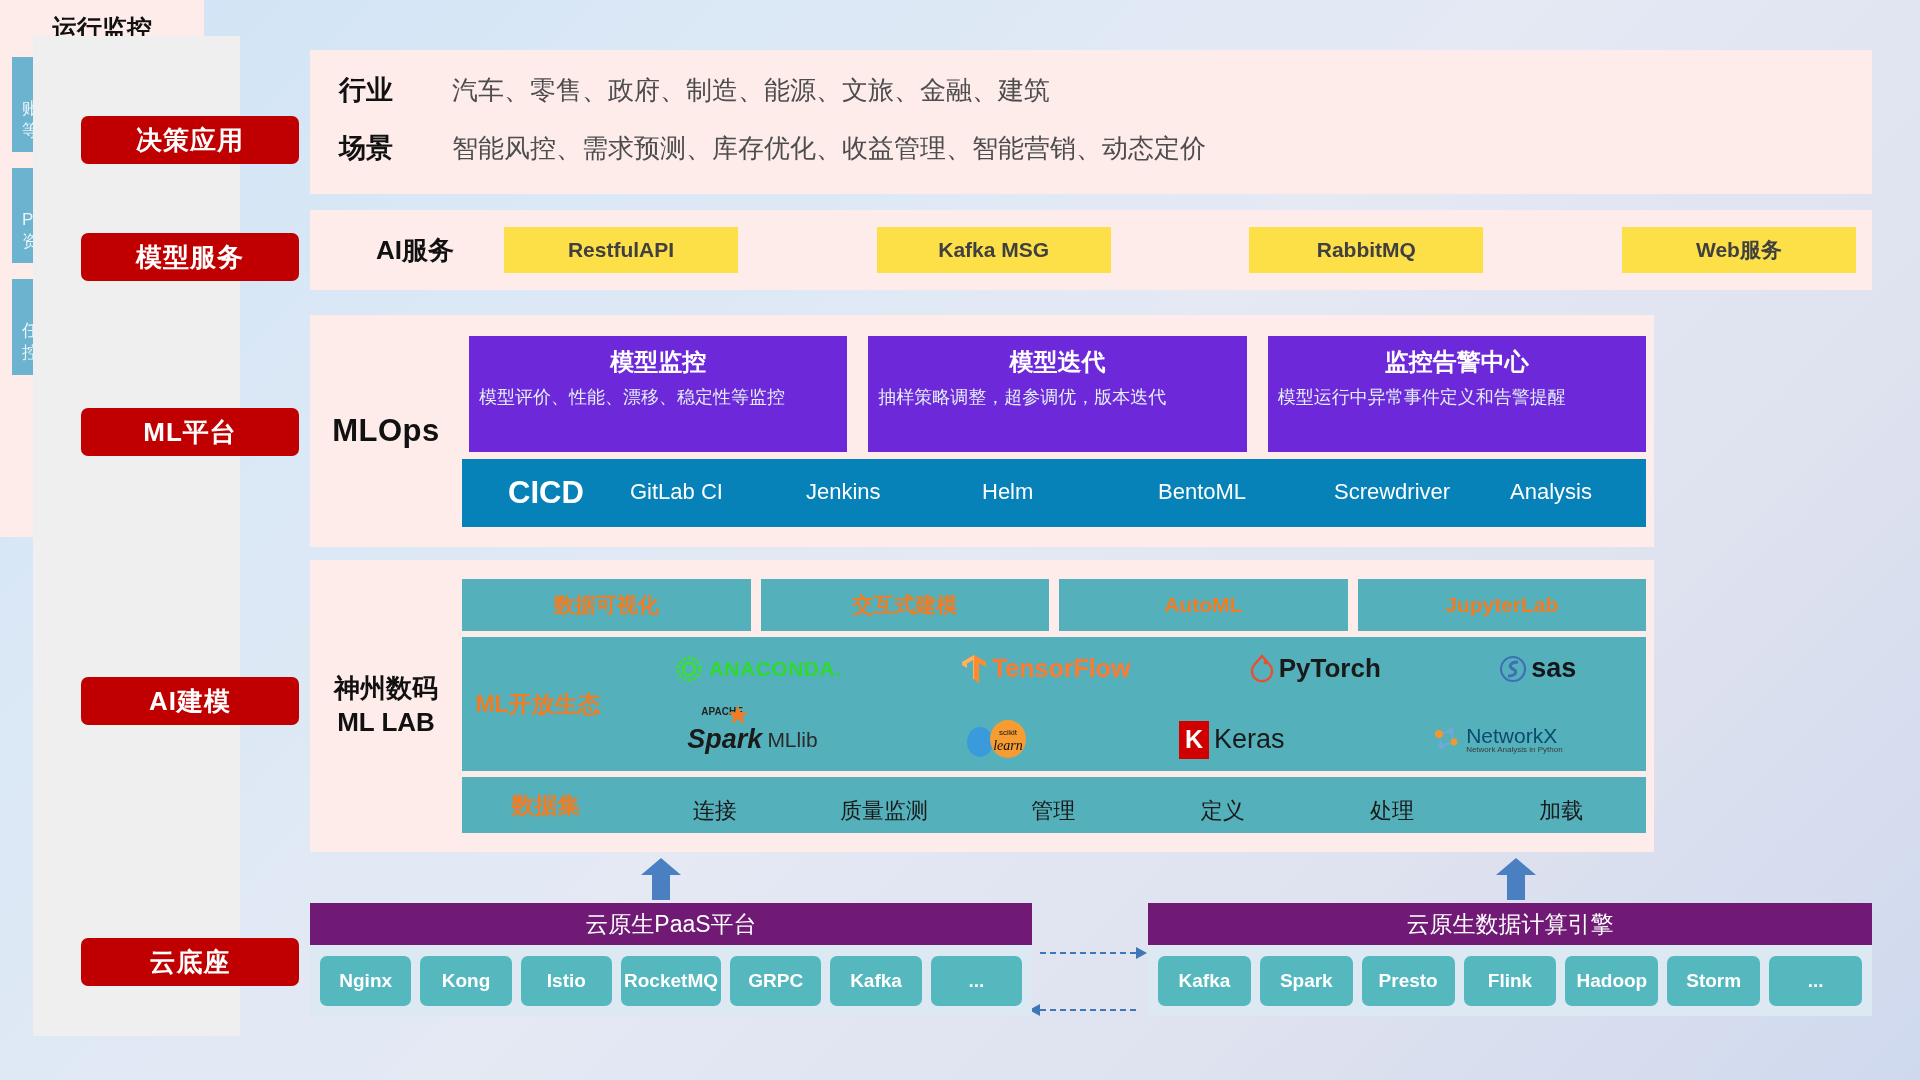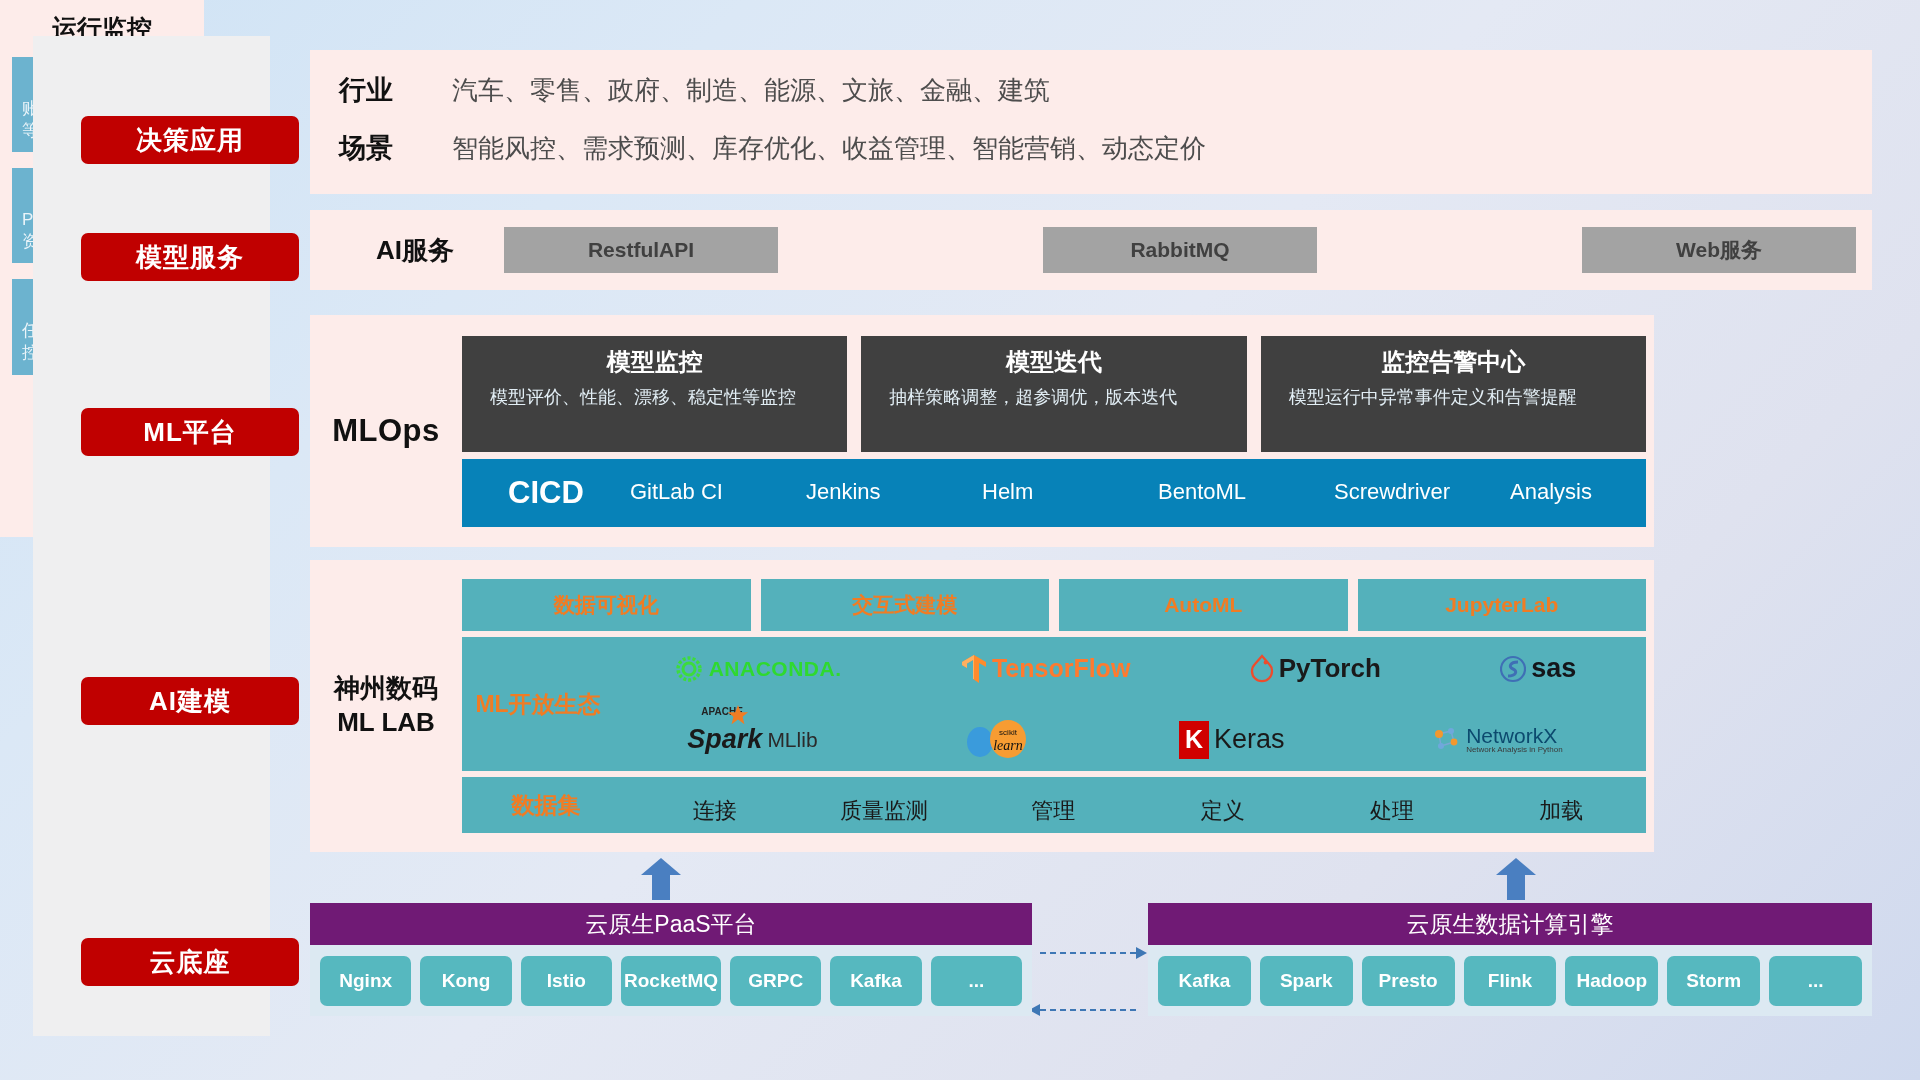--- a/index.html
+++ b/index.html
@@ -7,21 +7,21 @@
   body {
     font-family: "Liberation Sans", "DejaVu Sans", sans-serif;
     background: linear-gradient(135deg, #cfe3f5 0%, #dbe8f6 25%, #e4e9f4 50%, #dfe2ef 75%, #cfd9ee 100%);
     position: relative;
   }
 
   
   #stage { position: absolute; left: 0; top: 0; width: 1920px; height: 1080px; }
 
   .rail {
-    position: absolute; left: 33px; top: 36px; width: 237px; height: 1000px;
+    position: absolute; left: 33px; top: 36px; width: 207px; height: 1000px;
     background: #efeff0;
   }
   .rail-tag {
     position: absolute; left: 48px; width: 218px; height: 48px;
     background: #c00000; border-radius: 7px;
     color: #fff; font-size: 26px; font-weight: bold;
     display: flex; align-items: center; justify-content: center;
     letter-spacing: 1px;
   }
 
@@ -35,31 +35,31 @@
   .biz-row { position: absolute; display: flex; align-items: center; }
   .biz-key { width: 112px; font-size: 27px; font-weight: bold; color: #111; text-align: center; }
   .biz-val { font-size: 26px; color: #4d4d4d; margin-left: 30px; white-space: nowrap; }
 
   
   #band-ai { left: 310px; top: 210px; width: 1562px; height: 80px;
              display: flex; align-items: center; padding-left: 30px; }
   #band-ai .sec-label { width: 150px; font-size: 26px; font-weight: bold; color: #111; text-align: center; }
   .ai-chips { display: flex; flex: 1; justify-content: space-between; padding: 0 16px 0 14px; }
   .ai-chip {
-    width: 274px; height: 46px; background: #a3a3a3; color: #404040;
+    width: 234px; height: 46px; background: #fde047; color: #404040;
     font-size: 21px; font-weight: bold;
     display: flex; align-items: center; justify-content: center;
   }
 
   
   #band-mlops { left: 310px; top: 315px; width: 1344px; height: 232px; display: flex; align-items: center; }
   #band-mlops .sec-label { width: 152px; font-size: 31px; font-weight: bold; color: #111; text-align: center; letter-spacing: .5px; }
   .mlops-right { flex: 1; display: flex; flex-direction: column; gap: 7px; padding-right: 8px; }
   .mlops-cards { display: flex; gap: 14px; }
-  .mlops-card { flex: 1; background: #404040; padding: 10px 28px 12px; min-height: 116px; }
+  .mlops-card { flex: 1; background: #6d28d9; padding: 10px 10px 12px; min-height: 116px; margin-left: 7px; }
   .mlops-card h4 { color: #fff; font-size: 24px; font-weight: bold; text-align: center; margin-bottom: 8px; }
   .mlops-card p { color: #e2eef5; font-size: 18px; line-height: 1.32; }
   .cicd-bar { background: #0782b8; height: 68px; display: flex; align-items: center; overflow: hidden; }
   .cicd-title { color: #fff; font-size: 31px; font-weight: bold; width: 168px; text-align: center; flex: none; }
   .cicd-items { display: flex; flex: 1; gap: 40px; }
   .cicd-item { flex: 1; color: #fff; font-size: 22px; text-align: left; line-height: 1.2;
                word-break: break-all; padding-right: 4px; }
 
   
   #band-model { left: 310px; top: 560px; width: 1344px; height: 292px; display: flex; align-items: center; }
@@ -146,20 +146,21 @@
     <div class="biz-row" style="left:0; top:80px; width:100%;">
       <div class="biz-key">场景</div>
       <div class="biz-val">智能风控、需求预测、库存优化、收益管理、智能营销、动态定价</div>
     </div>
   </div>
 
   <div class="band" id="band-ai">
     <div class="sec-label">AI服务</div>
     <div class="ai-chips">
       <div class="ai-chip">RestfulAPI</div>
+      <div class="ai-chip">Kafka MSG</div>
       <div class="ai-chip">RabbitMQ</div>
       <div class="ai-chip">Web服务</div>
     </div>
   </div>
 
   <div class="band" id="band-mlops">
     <div class="sec-label">MLOps</div>
     <div class="mlops-right">
       <div class="mlops-cards">
         <div class="mlops-card">

